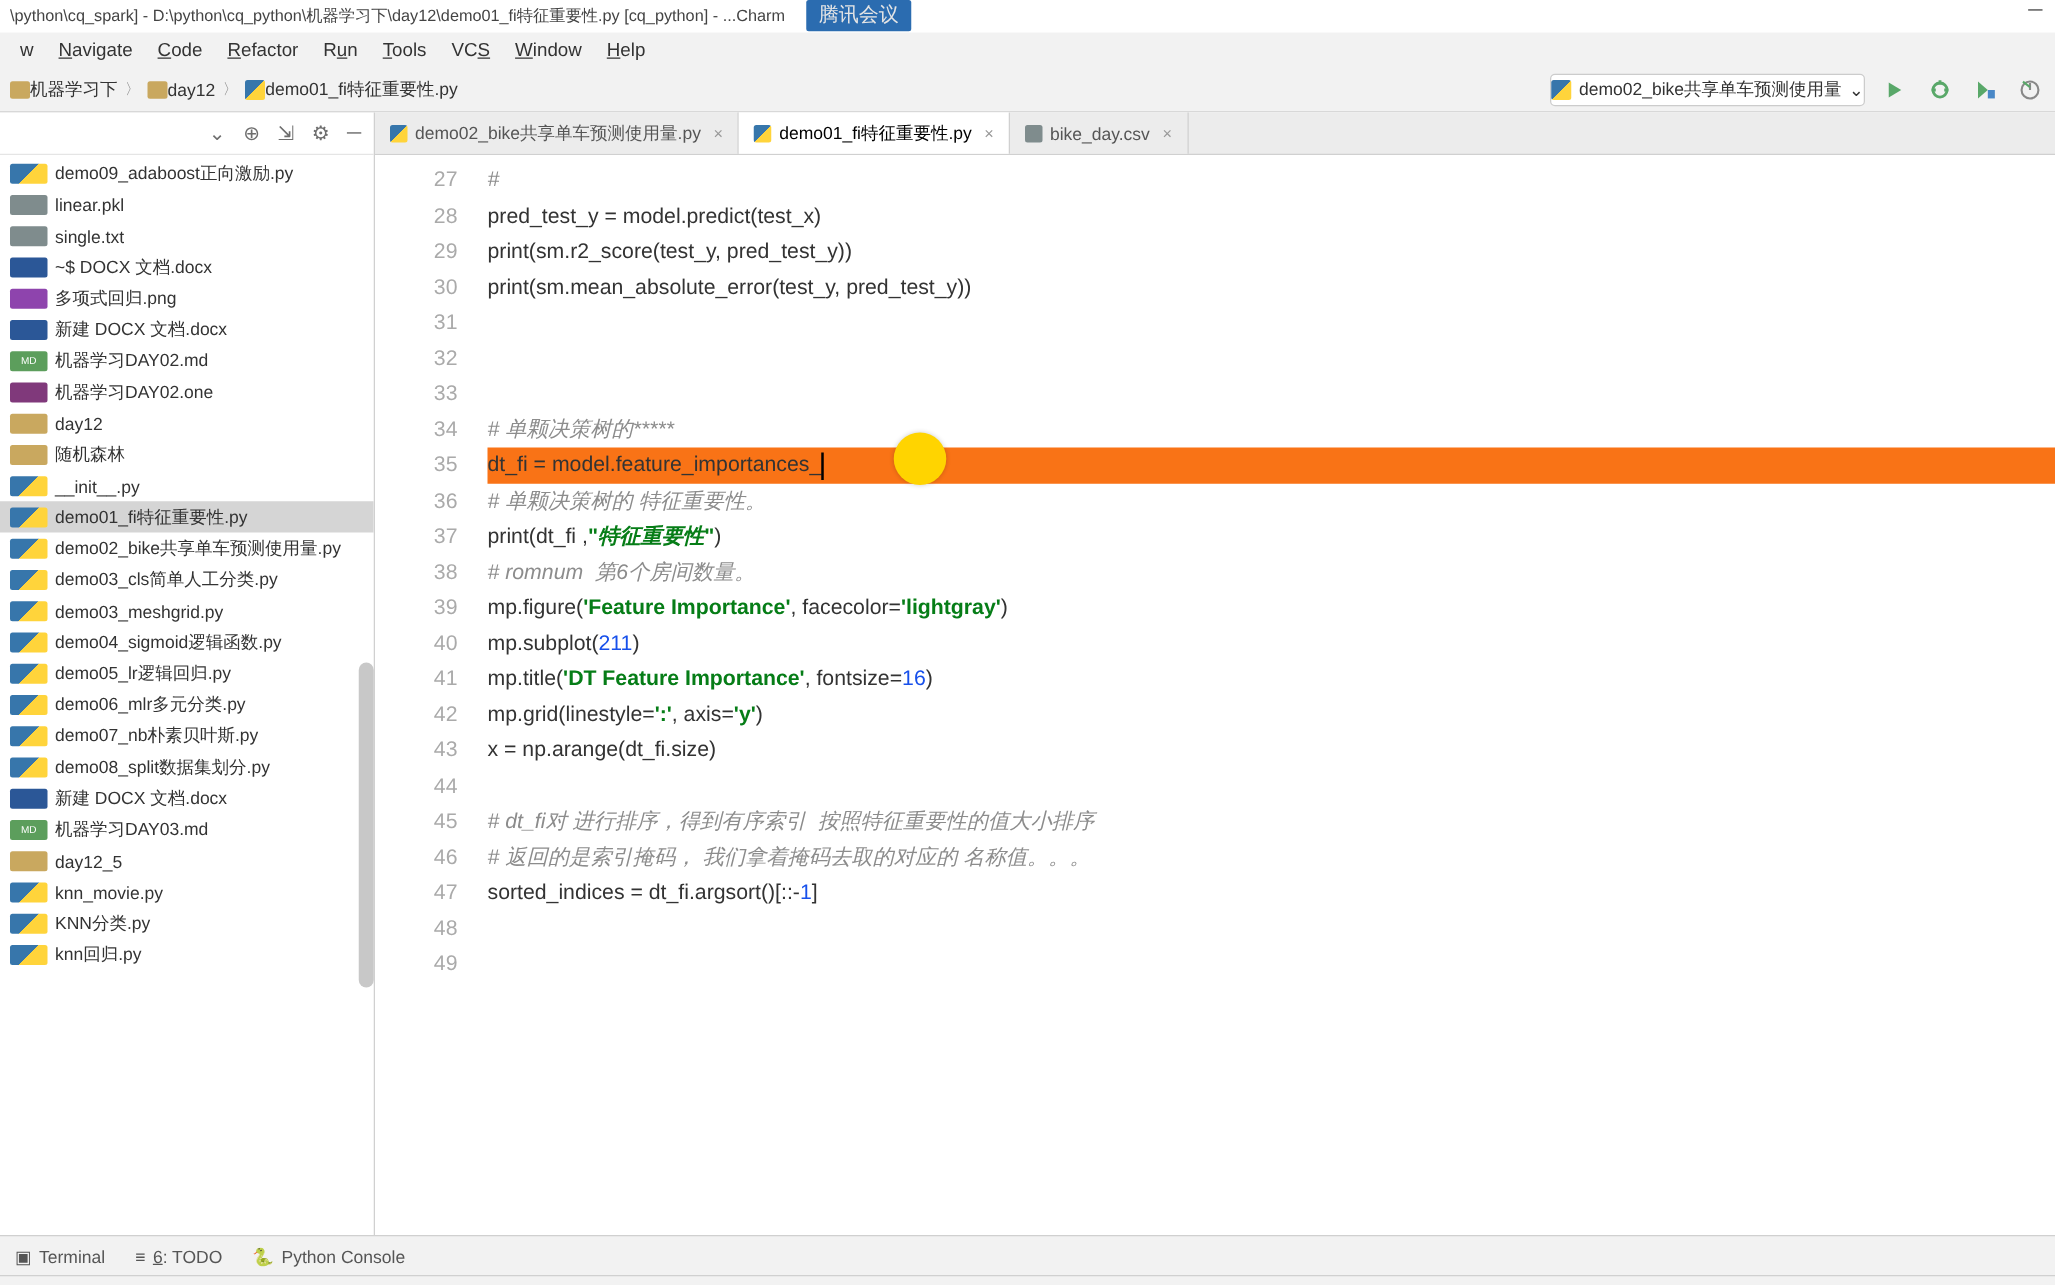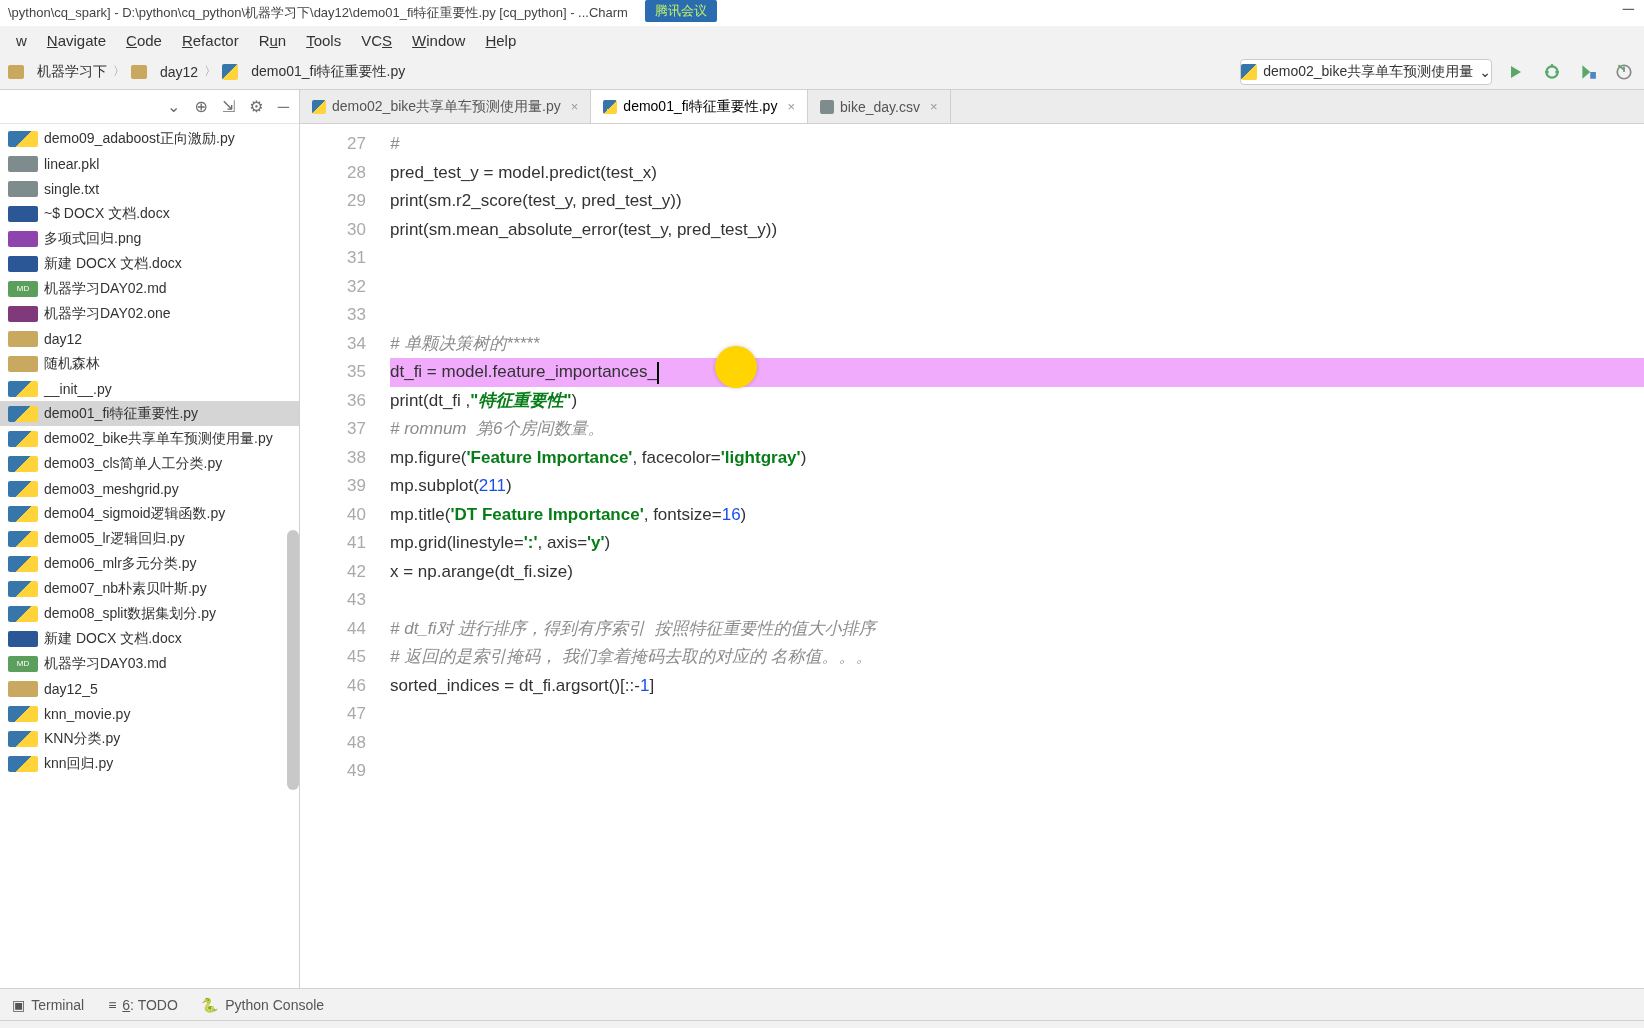--- a/index.html
+++ b/index.html
@@ -1,29 +1,29 @@
 <!DOCTYPE html>
 <html><head>
 <meta charset="utf-8">
 <style>
 * { margin: 0; padding: 0; box-sizing: border-box; font-family: "Segoe UI", Arial, sans-serif; }
 body { width: 1644px; height: 1028px; background: #f2f2f2; overflow: hidden; font-size: 14px; color: #333; position: relative; }
 
 .titlebar { height: 26px; background: #fff; display: flex; align-items: center; padding: 12px 8px; font-size: 13px; color: #444; position: relative; }
-.title-badge { position: absolute; left: 645px; top: 0; background: #2b6cb0; color: #bef264; padding: 2px 10px; font-size: 13px; border-radius: 2px; }
+.title-badge { position: absolute; left: 645px; top: 0; background: #2b6cb0; color: #e5e5e5; padding: 2px 10px; font-size: 16px; border-radius: 2px; }
 .window-controls { position: absolute; right: 10px; top: 0; display: flex; gap: 18px; font-size: 16px; color: #555; }
 
 .menubar { height: 28px; background: #f2f2f2; display: flex; align-items: center; padding: 0 8px; gap: 4px; }
 .menubar span { padding: 2px 8px; font-size: 15px; cursor: pointer; }
 .menubar span u { text-decoration: underline; }
 
 .navbar { height: 36px; background: #f2f2f2; display: flex; align-items: center; padding: 0 8px; border-bottom: 1px solid #d0d0d0; }
 .breadcrumb { display: flex; align-items: center; gap: 6px; }
 .breadcrumb .sep { color: #888; font-size: 12px; }
-.bc-item { display: flex; align-items: center; gap: 13px; color: #333; }
+.bc-item { display: flex; align-items: center; gap: 0; color: #333; }
 .folder-icon { width: 16px; height: 14px; background: #c9a85f; border-radius: 2px; display: inline-block; }
 .py-icon { width: 16px; height: 16px; background: linear-gradient(135deg,#3776ab 50%,#ffd43b 50%); border-radius: 2px; display: inline-block; }
 
 .run-config { margin-left: auto; display: flex; align-items: center; gap: 12px; }
 .config-select { background: #fff; border: 1px solid #ccc; border-radius: 4px; padding: 3px 0; display: flex; align-items: center; gap: 6px; }
 .toolbar-btn { width: 24px; height: 24px; display: flex; align-items: center; justify-content: center; }
 
 .main { display: flex; height: 898px; }
 
 .sidebar { width: 300px; background: #fff; border-right: 1px solid #d0d0d0; display: flex; flex-direction: column; position: relative; }
@@ -46,21 +46,21 @@
 .tabs { height: 34px; display: flex; background: #ececec; border-bottom: 1px solid #d0d0d0; }
 .tab { display: flex; align-items: center; gap: 6px; padding: 0 12px; border-right: 1px solid #d0d0d0; background: #ececec; color: #555; }
 .tab.active { background: #fff; color: #000; }
 .tab .close { color: #999; font-size: 13px; margin-left: 4px; }
 
 .editor { flex: 1; display: flex; font-family: "JetBrains Mono", "Consolas", monospace; font-size: 17px; line-height: 28.5px; }
 .gutter { width: 80px; text-align: right; color: #aaa; padding: 6px 14px 0 0; background: #fff; user-select: none; }
 .gutter div { height: 28.5px; }
 .code { flex: 1; padding: 6px 0 0 10px; position: relative; color: #333; }
 .code-line { height: 28.5px; white-space: pre; }
-.code-line.hl { background: #f0abfc; }
+.code-line.hl { background: #f97316; }
 .str { color: #067d17; font-weight: bold; }
 .strcn { color: #067d17; font-weight: bold; font-style: italic; }
 .com { color: #8c8c8c; font-style: italic; }
 .num { color: #1750eb; margin-top: 28px; }
 .cursor-highlight { position: absolute; width: 42px; height: 42px; background: #ffd400; border-radius: 50%; pointer-events: none; left: 335px; top: 222px; box-shadow: 0 0 4px rgba(0,0,0,0.2); }
 .caret { display: inline-block; width: 2px; height: 22px; background: #000; vertical-align: middle; animation: blink 1s infinite; }
 @keyframes blink { 50% { opacity: 0; } }
 
 .bottom-panel { height: 32px; background: #f2f2f2; border-top: 1px solid #d0d0d0; display: flex; align-items: center; padding: 0 12px; gap: 24px; }
 .bottom-item { display: flex; align-items: center; gap: 6px; color: #555; }
@@ -314,20 +314,21 @@
         <div class="cursor-highlight"></div>
       <div class="code-line"><span class="com">#</span></div>
           <div class="code-line">pred_test_y = model.predict(test_x)</div>
           <div class="code-line">print(sm.r2_score(test_y, pred_test_y))</div>
           <div class="code-line">print(sm.mean_absolute_error(test_y, pred_test_y))</div>
           <div class="code-line"></div>
           <div class="code-line"></div>
           <div class="code-line"></div>
           <div class="code-line"><span class="com"># 单颗决策树的*****</span></div>
           <div class="code-line hl">dt_fi = model.feature_importances_<span class="caret"></span></div>
+          <div class="code-line"><span class="com"># 单颗决策树的 特征重要性。</span></div>
           <div class="code-line">print(dt_fi ,<span class="str">"</span><span class="strcn">特征重要性</span><span class="str">"</span>)</div>
           <div class="code-line"><span class="com"># romnum  第6个房间数量。</span></div>
           <div class="code-line">mp.figure(<span class="str">'Feature Importance'</span>, facecolor=<span class="str">'lightgray'</span>)</div>
           <div class="code-line">mp.subplot(<span class="num">211</span>)</div>
           <div class="code-line">mp.title(<span class="str">'DT Feature Importance'</span>, fontsize=<span class="num">16</span>)</div>
           <div class="code-line">mp.grid(linestyle=<span class="str">':'</span>, axis=<span class="str">'y'</span>)</div>
           <div class="code-line">x = np.arange(dt_fi.size)</div>
           <div class="code-line"></div>
           <div class="code-line"><span class="com"># dt_fi对 进行排序，得到有序索引  按照特征重要性的值大小排序</span></div>
           <div class="code-line"><span class="com"># 返回的是索引掩码， 我们拿着掩码去取的对应的 名称值。。。</span></div>

